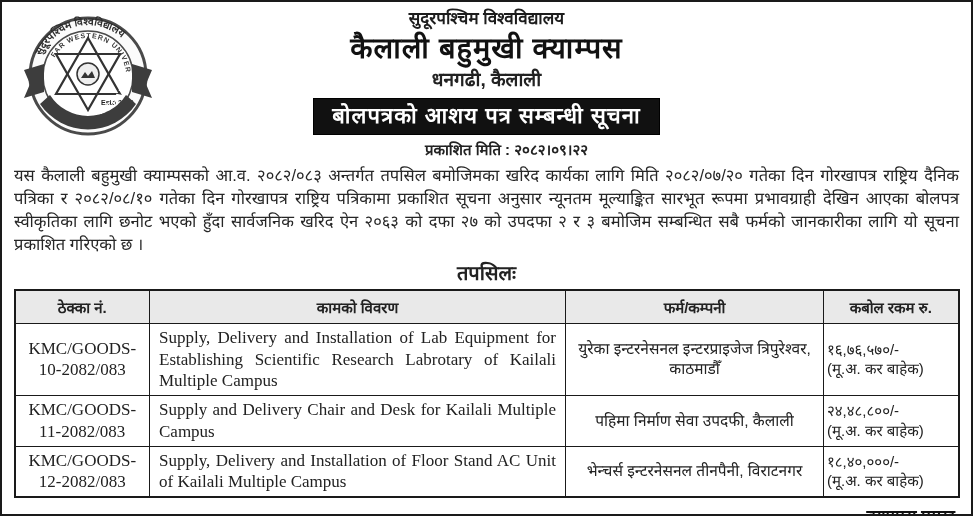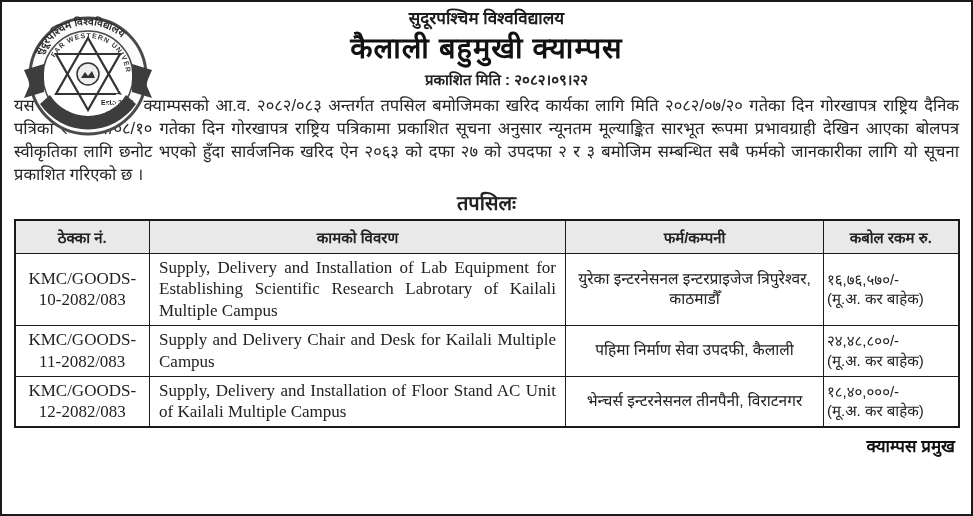--- a/index.html
+++ b/index.html
@@ -105,20 +105,24 @@
       <path d="M 22 96 a 58 58 0 0 0 96 0 l -10 -9 a 45 45 0 0 1 -76 0 z" fill="#3d3d3d"></path>
       <text font-size="9" fill="#ffffff" font-weight="bold" letter-spacing="2">
         <textPath href="#arcBottom" startOffset="60%">NEPAL</textPath>
       </text>
     </svg>
   </div>
 
   <div class="header-area">
     <div class="university-name">सुदूरपश्चिम विश्वविद्यालय</div>
     <div class="campus-name">कैलाली बहुमुखी क्याम्पस</div>
+    <div class="location-line">धनगढी, कैलाली</div>
+    <div>
+      <span class="notice-bar">बोलपत्रको आशय पत्र सम्बन्धी सूचना</span>
+    </div>
     <div class="published-line">प्रकाशित मिति : २०८२।०९।२२</div>
   </div>
 
   <p class="body-paragraph">यस कैलाली बहुमुखी क्याम्पसको आ.व. २०८२/०८३ अन्तर्गत तपसिल बमोजिमका खरिद कार्यका लागि मिति २०८२/०७/२० गतेका दिन गोरखापत्र राष्ट्रिय दैनिक पत्रिका र २०८२/०८/१० गतेका दिन गोरखापत्र राष्ट्रिय पत्रिकामा प्रकाशित सूचना अनुसार न्यूनतम मूल्याङ्कित सारभूत रूपमा प्रभावग्राही देखिन आएका बोलपत्र स्वीकृतिका लागि छनोट भएको हुँदा सार्वजनिक खरिद ऐन २०६३ को दफा २७ को उपदफा २ र ३ बमोजिम सम्बन्धित सबै फर्मको जानकारीका लागि यो सूचना प्रकाशित गरिएको छ ।</p>
   <div class="schedule-label">तपसिलः</div>
 
   <table class="tender-table">
     <colgroup>
       <col class="col-contract">
         <col class="col-desc">

